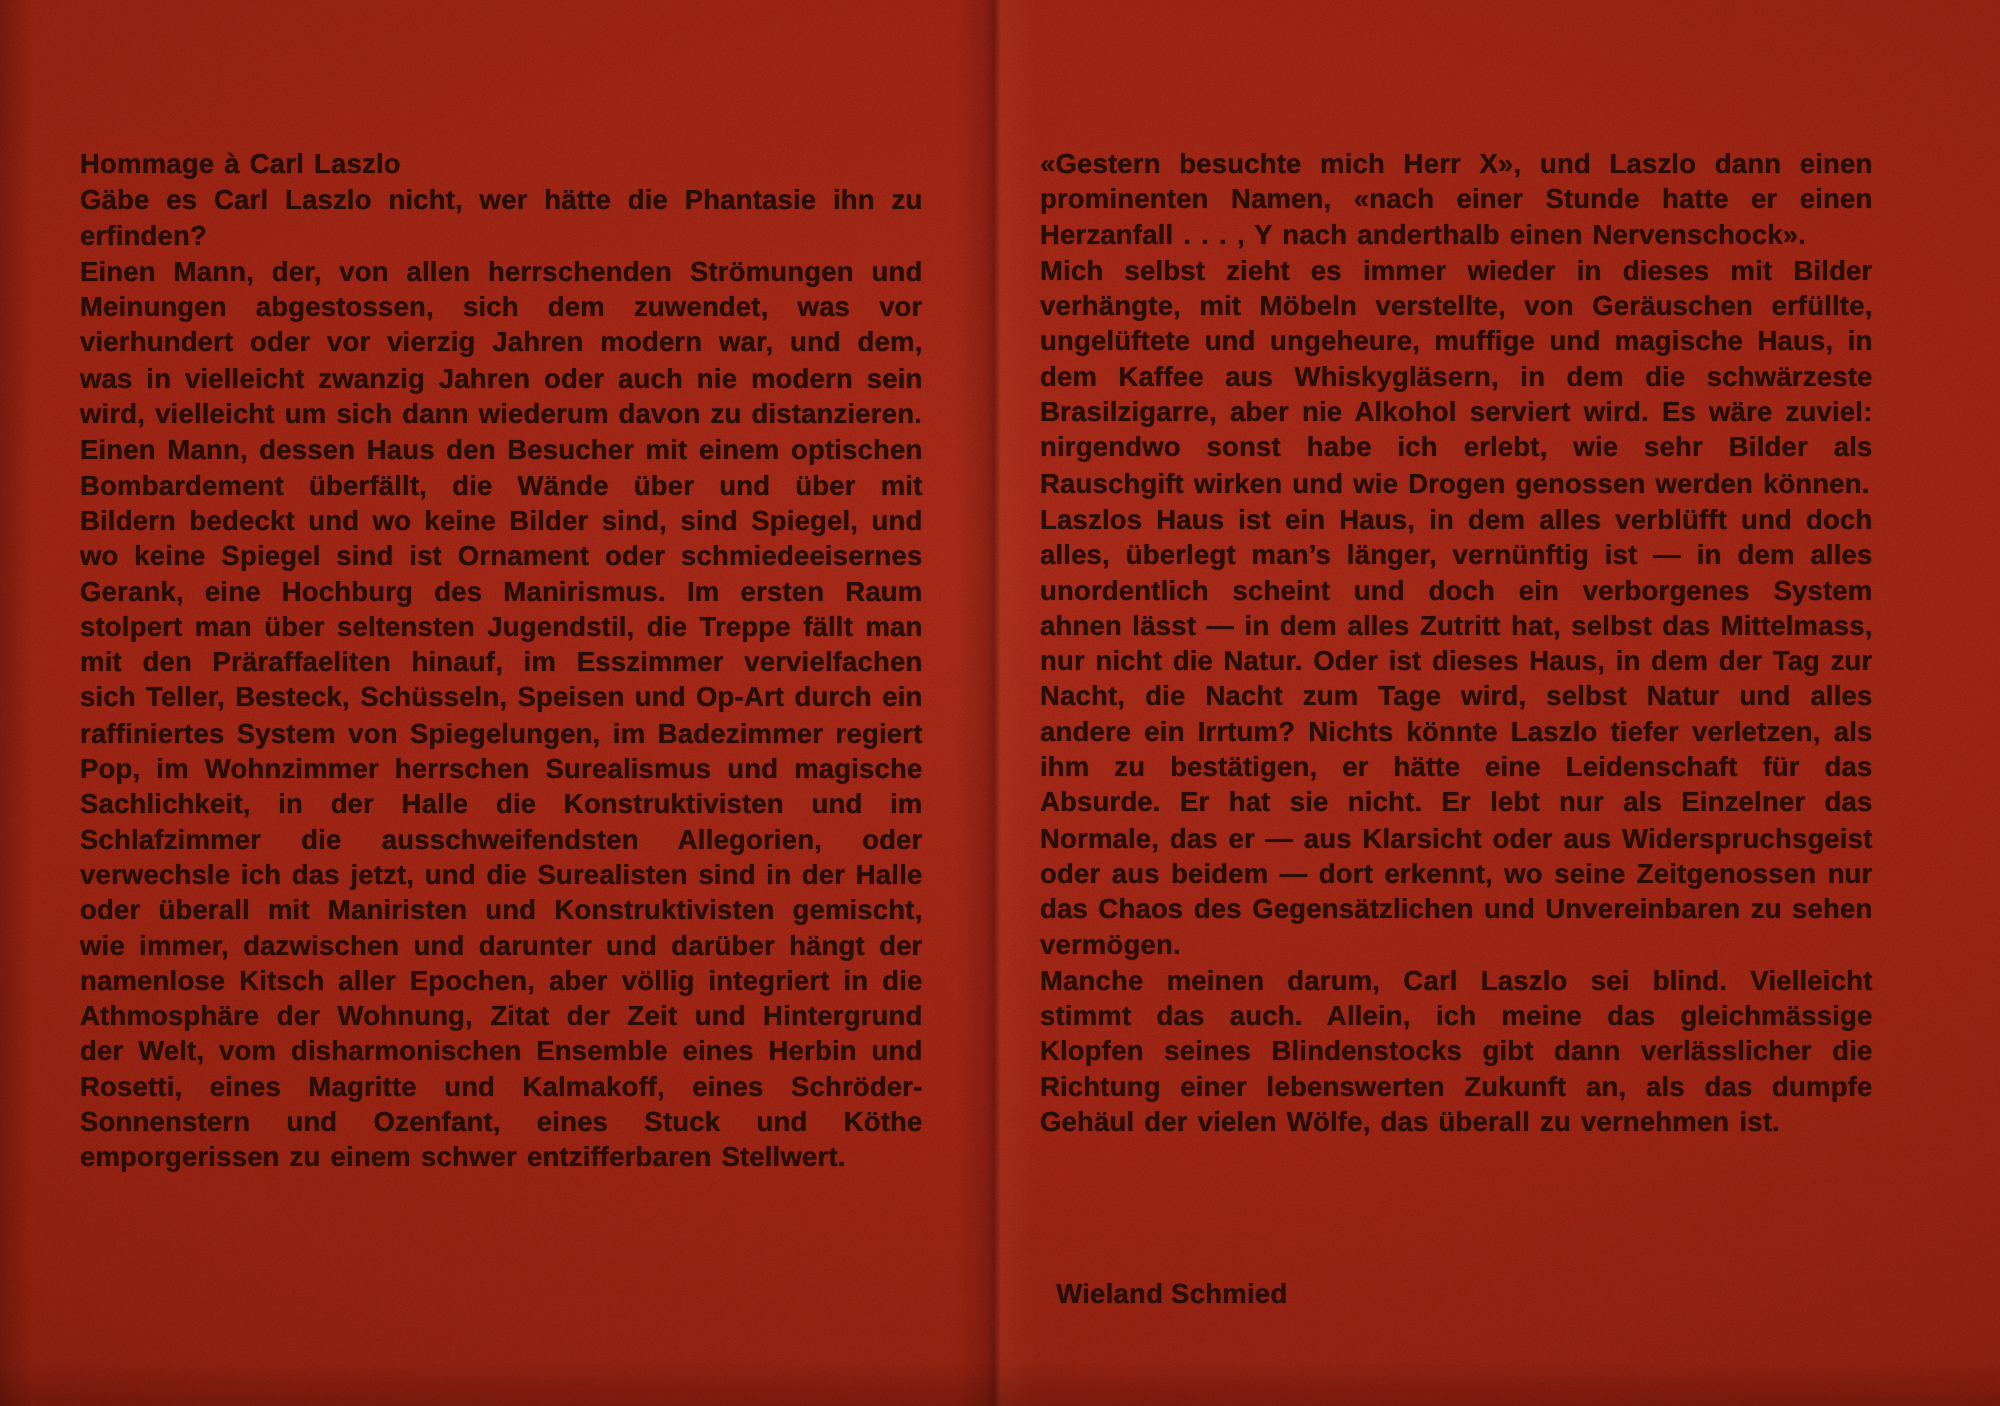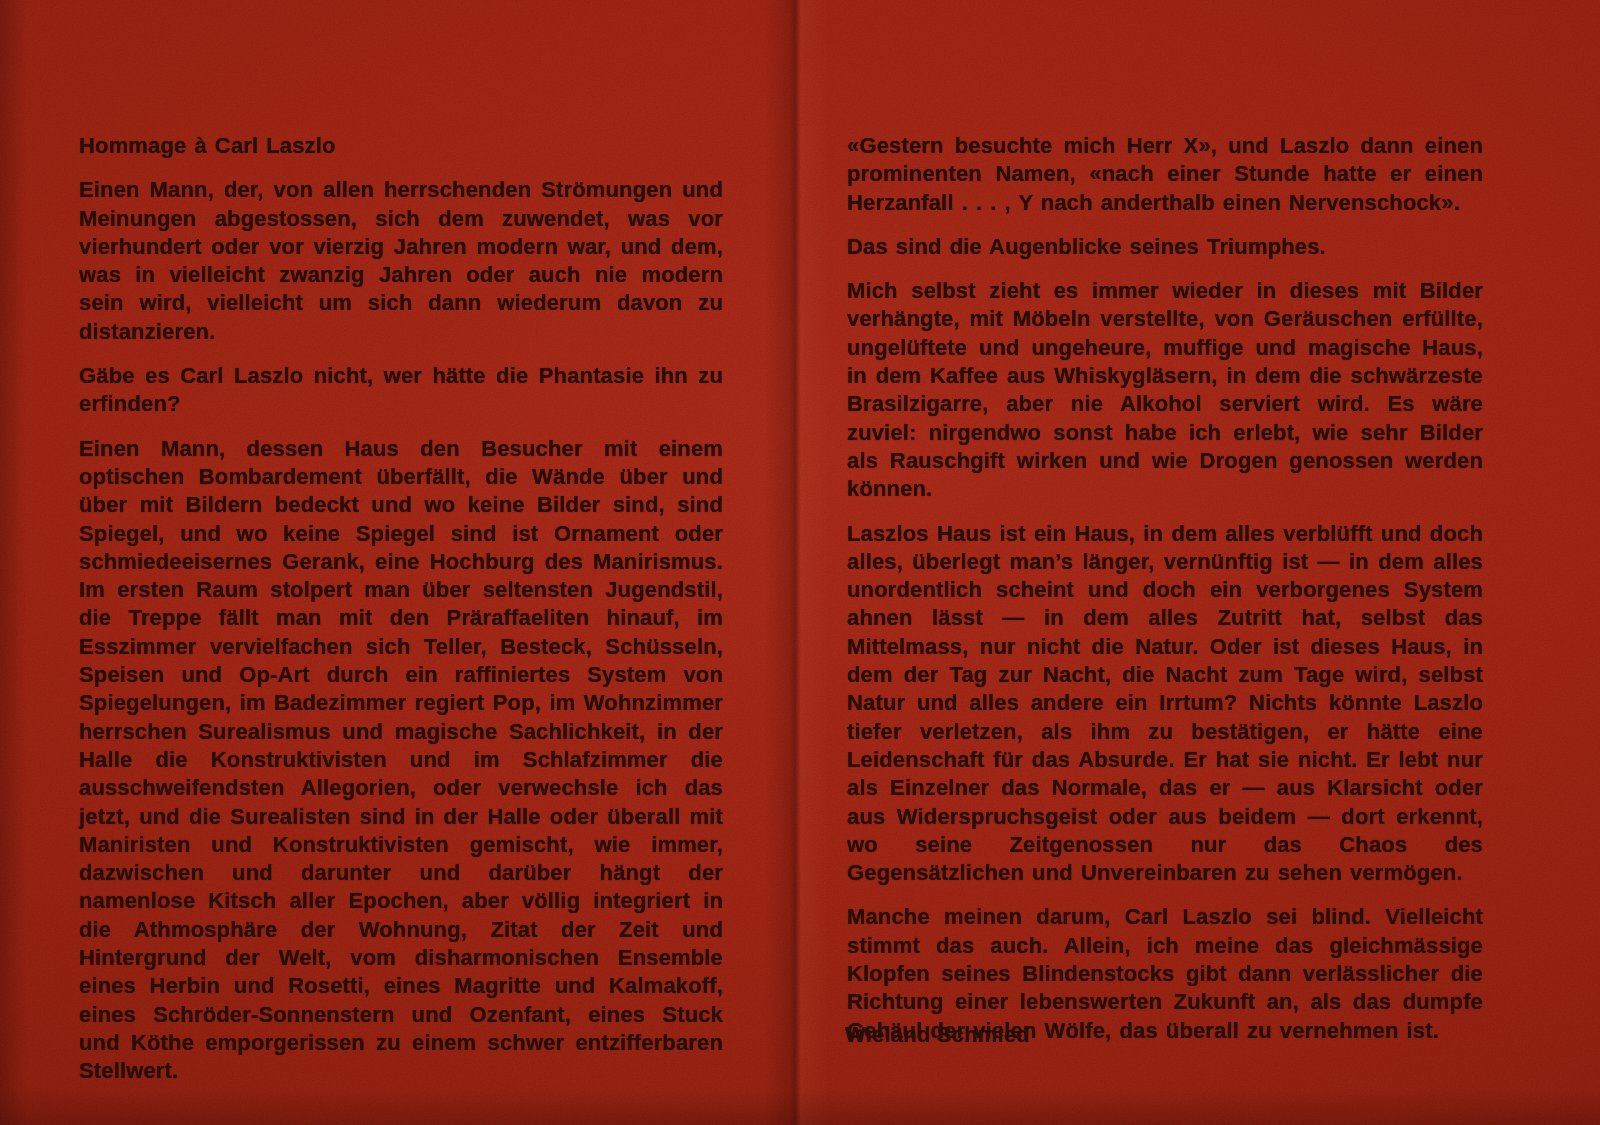--- a/index.html
+++ b/index.html
@@ -77,21 +77,21 @@
     position: absolute;
     color: #250d07;
     font-size: 22px;
     font-weight: 700;
     line-height: 28.3px;
     text-align: justify;
     letter-spacing: 0.15px;
     word-spacing: 0.08em;
     text-shadow: 0 0 0.7px rgba(30,8,4,0.85);
   }
-  .col p { margin: 16px; }
+  .col p { margin: 1px; }
 
   .left-col  { left: 63px;  top: 116px; width: 676px; }
   .right-col { left: 831px; top: 116px; width: 668px; }
 
   .page-title {
     font-size: 22px;
     font-weight: 700;
     margin: 0 0 27px 0;
     text-align: left;
   }
@@ -108,30 +108,29 @@
   }
 </style>
 </head>
 <body>
 
 <div class="spread">
 
   <div class="col left-col">
     <p class="page-title">Hommage à Carl Laszlo</p>
     <div>
+        <p>Gäbe es Carl Laszlo nicht, wer hätte die Phantasie ihn zu erfinden?</p>
         <p>Einen Mann, der, von allen herrschenden Strömungen und Meinungen abgestossen, sich dem zuwendet, was vor vierhundert oder vor vierzig Jahren modern war, und dem, was in vielleicht zwanzig Jahren oder auch nie modern sein wird, vielleicht um sich dann wiederum davon zu distanzieren.</p>
-        <p>Gäbe es Carl Laszlo nicht, wer hätte die Phantasie ihn zu erfinden?</p>
         <p>Einen Mann, dessen Haus den Besucher mit einem optischen Bombardement überfällt, die Wände über und über mit Bildern bedeckt und wo keine Bilder sind, sind Spiegel, und wo keine Spiegel sind ist Ornament oder schmiedeeisernes Gerank, eine Hochburg des Manirismus. Im ersten Raum stolpert man über seltensten Jugendstil, die Treppe fällt man mit den Präraffaeliten hinauf, im Esszimmer vervielfachen sich Teller, Besteck, Schüsseln, Speisen und Op-Art durch ein raffiniertes System von Spiegelungen, im Badezimmer regiert Pop, im Wohnzimmer herrschen Surealismus und magische Sachlichkeit, in der Halle die Konstruktivisten und im Schlafzimmer die ausschweifendsten Allegorien, oder verwechsle ich das jetzt, und die Surealisten sind in der Halle oder überall mit Maniristen und Konstruktivisten gemischt, wie immer, dazwischen und darunter und darüber hängt der namenlose Kitsch aller Epochen, aber völlig integriert in die Athmosphäre der Wohnung, Zitat der Zeit und Hintergrund der Welt, vom disharmonischen Ensemble eines Herbin und Rosetti, eines Magritte und Kalmakoff, eines Schröder-Sonnenstern und Ozenfant, eines Stuck und Köthe emporgerissen zu einem schwer entzifferbaren Stellwert.</p>
       </div>
   </div>
 
   <div class="col right-col">
     <div>
         <p>«Gestern besuchte mich Herr X», und Laszlo dann einen prominenten Namen, «nach einer Stunde hatte er einen Herzanfall . . . , Y nach anderthalb einen Nervenschock».</p>
-        <p>Das sind die Augenblicke seines Triumphes.</p>
         <p>Mich selbst zieht es immer wieder in dieses mit Bilder verhängte, mit Möbeln verstellte, von Geräuschen erfüllte, ungelüftete und ungeheure, muffige und magische Haus, in dem Kaffee aus Whiskygläsern, in dem die schwärzeste Brasilzigarre, aber nie Alkohol serviert wird. Es wäre zuviel: nirgendwo sonst habe ich erlebt, wie sehr Bilder als Rauschgift wirken und wie Drogen genossen werden können.</p>
         <p>Laszlos Haus ist ein Haus, in dem alles verblüfft und doch alles, überlegt man’s länger, vernünftig ist — in dem alles unordentlich scheint und doch ein verborgenes System ahnen lässt — in dem alles Zutritt hat, selbst das Mittelmass, nur nicht die Natur. Oder ist dieses Haus, in dem der Tag zur Nacht, die Nacht zum Tage wird, selbst Natur und alles andere ein Irrtum? Nichts könnte Laszlo tiefer verletzen, als ihm zu bestätigen, er hätte eine Leidenschaft für das Absurde. Er hat sie nicht. Er lebt nur als Einzelner das Normale, das er — aus Klarsicht oder aus Widerspruchsgeist oder aus beidem — dort erkennt, wo seine Zeitgenossen nur das Chaos des Gegensätzlichen und Unvereinbaren zu sehen vermögen.</p>
         <p>Manche meinen darum, Carl Laszlo sei blind. Vielleicht stimmt das auch. Allein, ich meine das gleichmässige Klopfen seines Blindenstocks gibt dann verlässlicher die Richtung einer lebenswerten Zukunft an, als das dumpfe Gehäul der vielen Wölfe, das überall zu vernehmen ist.</p>
       </div>
   </div>
 
   <div class="signature">Wieland Schmied</div>
 
   <svg class="grain" width="1600" height="1125" xmlns="http://www.w3.org/2000/svg">
     <filter id="noiseDark">

